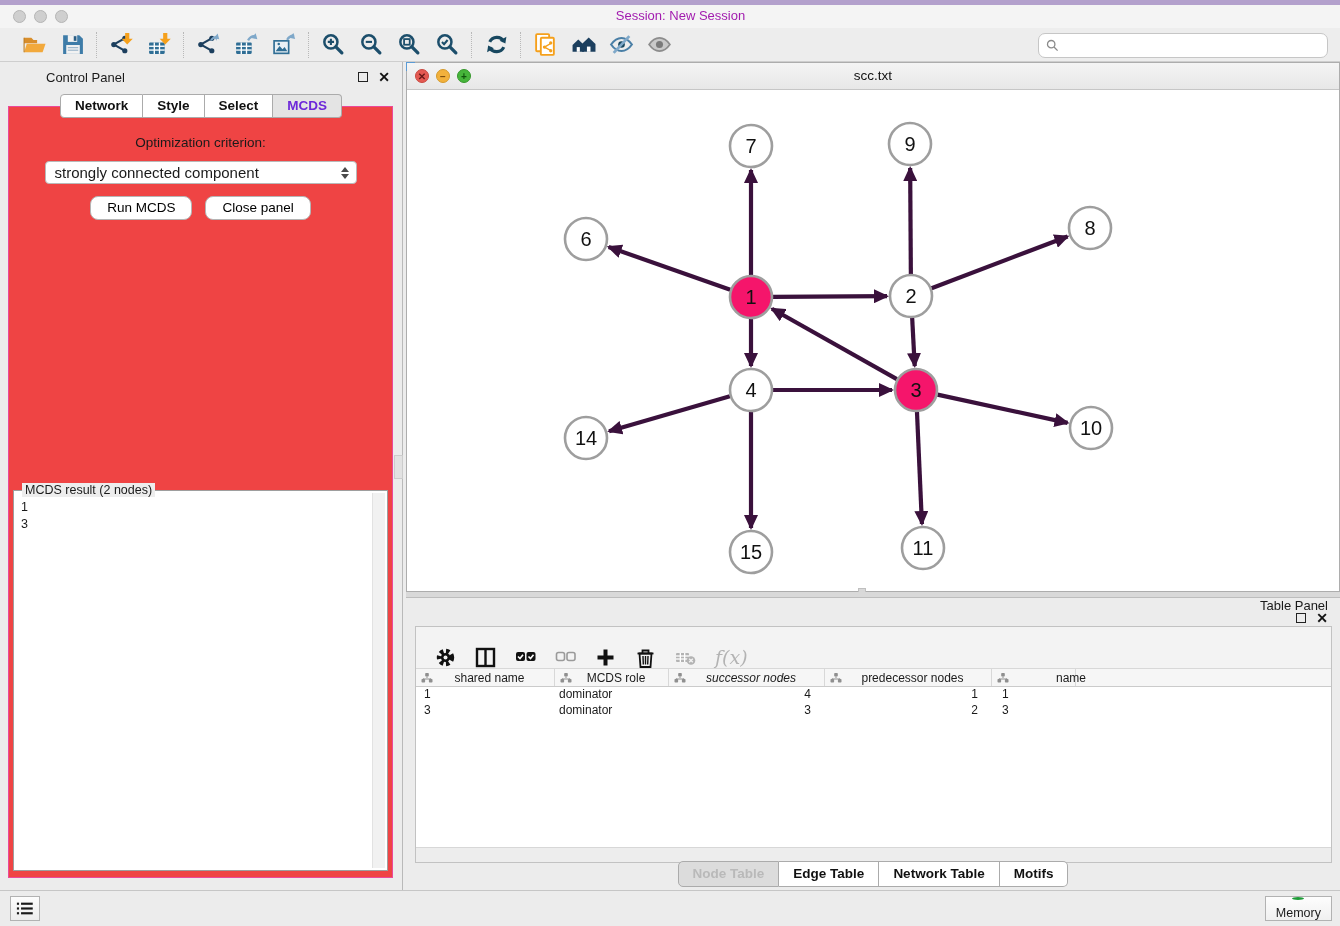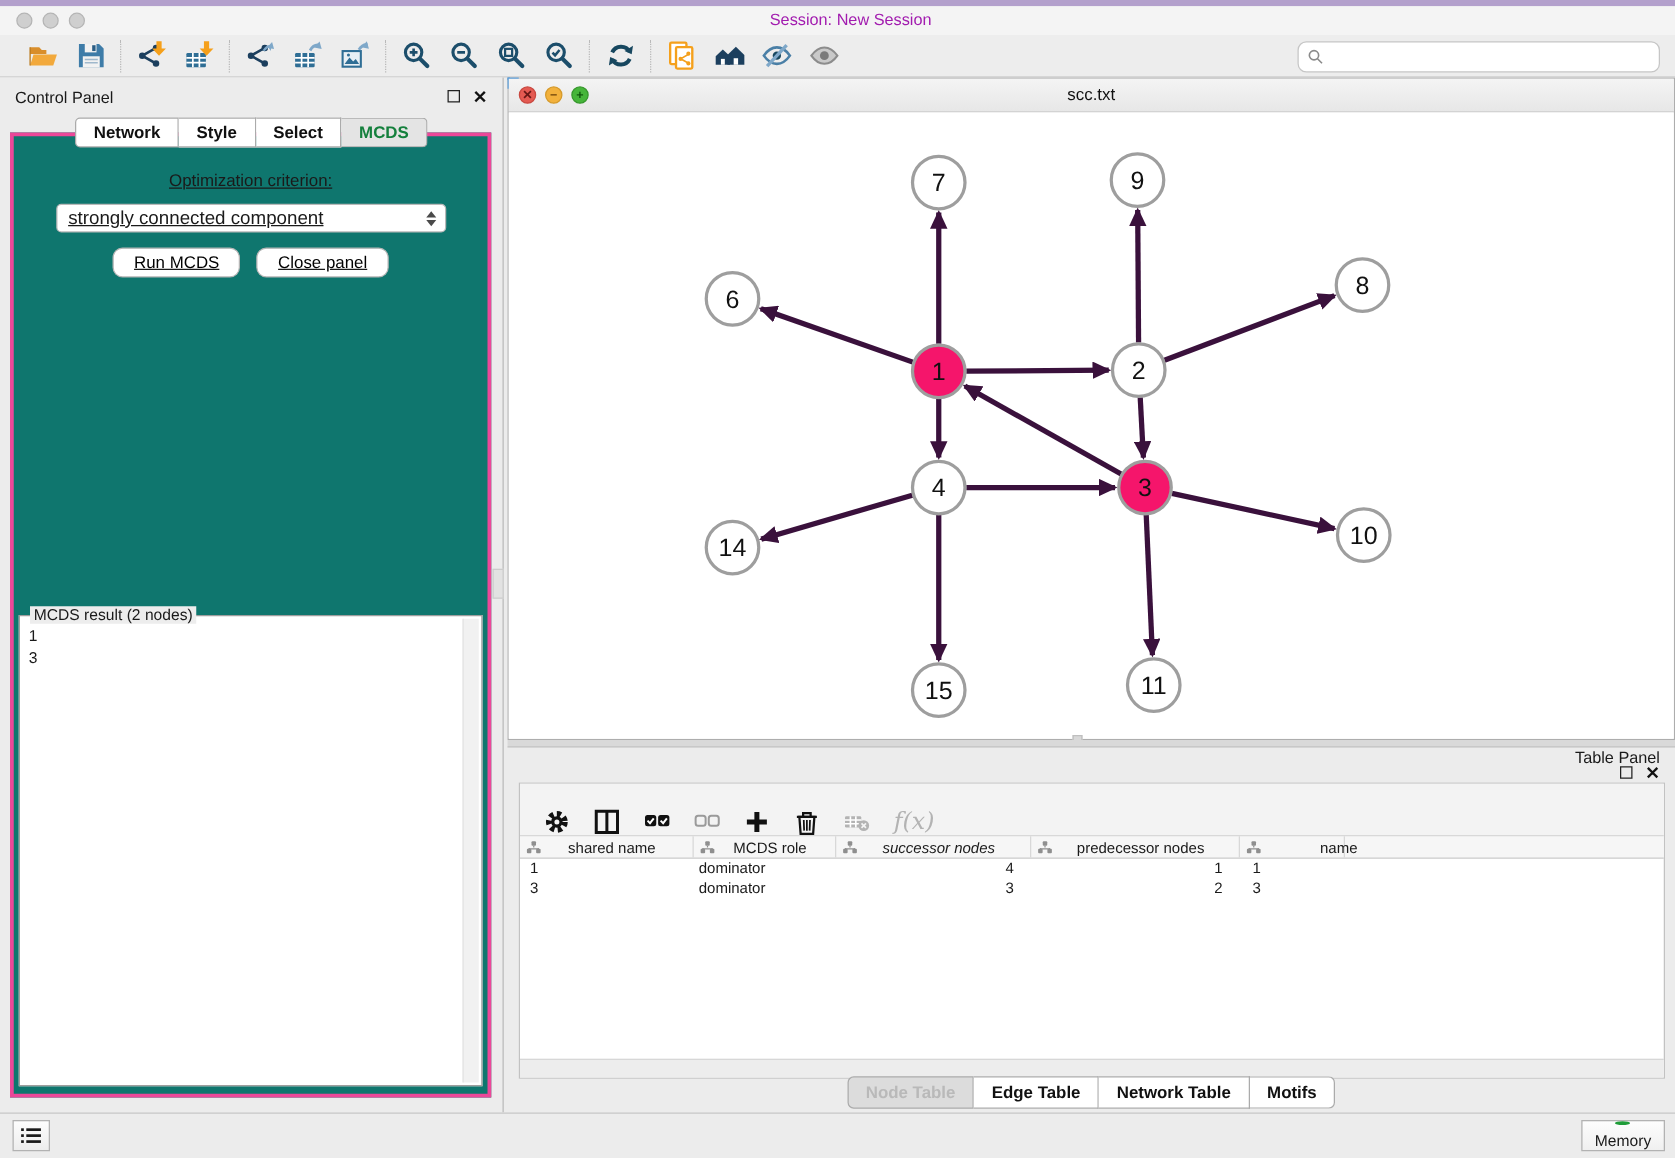--- a/index.html
+++ b/index.html
@@ -15,34 +15,34 @@
 
   .toolbar { position:absolute; top:28px; left:0; right:0; height:34px; background:#EDEDED; border-bottom:1px solid #CECECE; display:flex; align-items:center; padding-left:10px; }
   .tb-group { display:flex; align-items:center; gap:10px; padding:0 10px; }
   .tb-sep { width:1px; height:26px; border-left:1px dotted #B9B9B9; }
   .tb-icon { width:28px; height:28px; display:flex; align-items:center; justify-content:center; cursor:default; }
   .tb-icon svg { width:25px; height:25px; }
   .search-wrap { position:absolute; right:12px; top:33px; width:290px; height:25px; background:#fff; border:1px solid #C6C6C6; border-radius:7px; display:flex; align-items:center; padding-left:7px; gap:4px; }
   .search-wrap svg { width:13px; height:13px; }
 
   
-  .control-panel { position:absolute; left:0; top:62px; width:403px; bottom:36px; background:#ECECEC; border-right:1px solid #B9B9B9; }
+  .control-panel { position:absolute; left:0; top:62px; width:403px; bottom:36px; background:#ECECEC; border-right:1px solid #B9B9B9;padding-left:34px; }
   .panel-header { height:30px; display:flex; align-items:center; padding:0 12px; }
   .panel-header .ph-title { flex:1; font-size:13px; color:#1a1a1a; }
   .ph-icons { display:flex; gap:10px; align-items:center; }
   .float-box { width:10px; height:10px; border:1.6px solid #222; }
   .close-x { font-weight:bold; font-size:14px; color:#111; line-height:10px; }
 
   .cp-tabs { position:absolute; top:32px; left:0; right:0; display:flex; justify-content:center; z-index:3; }
   .cp-tab { padding:3px 14px 4px; background:#fff; border:1px solid #ABABAB; border-left-width:0; font-size:13.5px; font-weight:bold; color:#111; }
   .cp-tab:first-child { border-left-width:1px; border-radius:4px 0 0 4px; }
   .cp-tab:last-child { border-radius:0 4px 4px 0; }
-  .cp-tab.active { background:#E4E4E4; color:#15803d; }
-
-  .cp-body { position:absolute; left:8px; right:9px; top:44px; bottom:12px; border:3px solid #ec4899; background:#0f766e;text-decoration:underline; }
+  .cp-tab.active { background:#E4E4E4; color:#6d28d9; }
+
+  .cp-body { position:absolute; left:8px; right:9px; top:44px; bottom:12px; border:1px solid #ec4899; background:#ef4444; }
   .opt-label { text-align:center; margin-top:28px; font-size:13.5px; }
   .criterion-select { position:relative; margin:11px auto 0; width:312px; height:23px; background:#fff; border:1px solid #B9B9B9; border-radius:4px; display:flex; align-items:center; padding-left:9px; font-size:15px; }
   .stepper { position:absolute; right:5px; top:3px; width:11px; height:16px; display:flex; flex-direction:column; align-items:center; justify-content:center; gap:2px; }
   .tri-up { width:0; height:0; border-left:4px solid transparent; border-right:4px solid transparent; border-bottom:5px solid #4a4a4a; }
   .tri-dn { width:0; height:0; border-left:4px solid transparent; border-right:4px solid transparent; border-top:5px solid #4a4a4a; }
   .cp-buttons { display:flex; justify-content:center; gap:13px; margin-top:12px; }
   .cp-btn { background:#fff; border:1px solid #B5B5B5; border-radius:8px; padding:3px 16px 4px; font-size:13.5px; font-family:inherit; }
 
   .result-group { position:absolute; left:4px; right:4px; top:383px; bottom:6px; border:1px solid #9E9E9E; background:#fff; }
   .result-legend { position:absolute; top:-8px; left:8px; background:#EDEDED; padding:0 3px; font-size:12.5px; }

